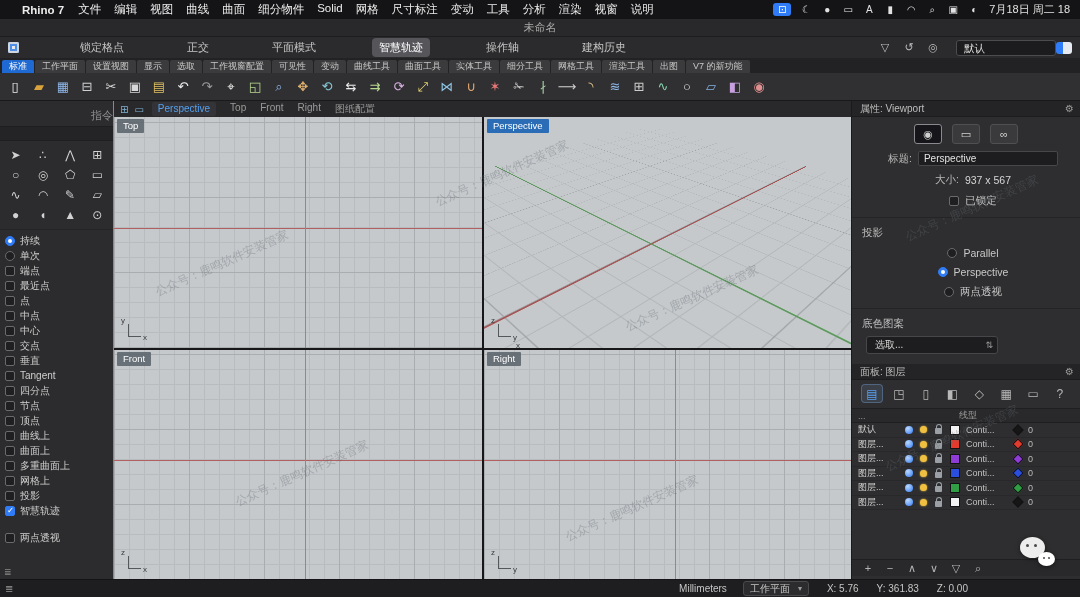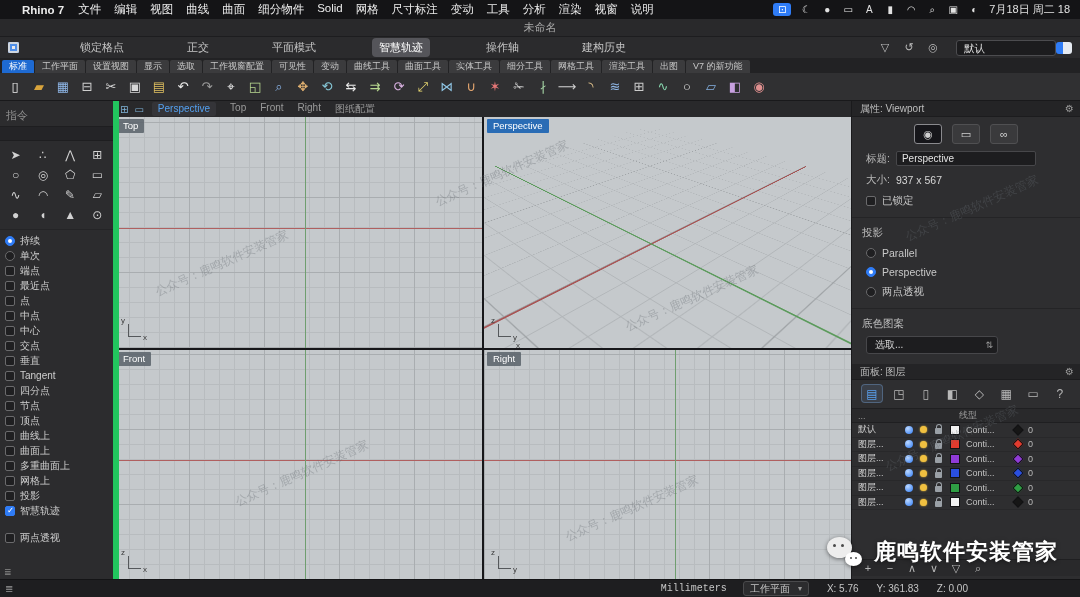--- a/index.html
+++ b/index.html
@@ -37,22 +37,22 @@
   
   .ribbon{position:absolute;top:58px;left:0;right:0;height:15px;background:#222224;display:flex;align-items:flex-end;
           padding-left:2px;gap:1px;}
   .rtab{font-size:9px;line-height:13px;padding:0 7px;background:#3b3b3d;color:#c8c8c8;white-space:nowrap;border-radius:2px 2px 0 0;}
   .rtab.on{background:#1e6ad2;color:#fff;}
   
   .toolbar{position:absolute;top:73px;left:0;right:0;height:27px;background:#303032;display:flex;align-items:center;
            padding-left:4px;gap:2px;border-bottom:1px solid #19191b;}
   .tool{width:22px;height:22px;display:inline-flex;align-items:center;justify-content:center;font-size:13px;border-radius:3px;}
   
-  .sidebar{position:absolute;top:101px;left:0;width:113px;bottom:17px;background:#2c2c2e;border-right:6px solid #22c55e;
-           overflow:hidden;z-index:5;}
+  .sidebar{position:absolute;top:101px;left:0;width:113px;bottom:17px;background:#2c2c2e;border-right:1px solid #22c55e;
+           overflow:hidden;z-index:5;text-align:right;}
   .cmd-label{padding:7px 0 3px 6px;font-size:11px;color:#8f8f8f;}
   .cmd-input{height:13px;background:#242427;border-top:1px solid #1e1e20;border-bottom:1px solid #1e1e20;}
   .palette{display:grid;grid-template-columns:repeat(4,1fr);padding:4px 2px 4px 2px;border-bottom:1px solid #242426;}
   .pal{height:20px;display:flex;align-items:center;justify-content:center;font-size:12px;color:#d2d2d2;}
   .osnap{padding-top:3px;}
   .os-row{display:flex;align-items:center;gap:5px;padding:2px 0 2px 5px;font-size:10px;color:#cfcfcf;line-height:11px;}
   .os-row.gap{margin-top:12px;}
   .ctrl{display:inline-block;width:10px;height:10px;border:1px solid #6a6a6c;background:#1f1f21;border-radius:2px;
         position:relative;flex:none;box-sizing:border-box;}
   .ctrl.radio{border-radius:50%;}
@@ -106,21 +106,21 @@
   
   .rightpanel{position:absolute;top:101px;right:0;width:228px;bottom:17px;background:#2e2e30;border-left:1px solid #1a1a1c;
               font-size:10.5px;overflow:hidden;z-index:5;}
   .ph{height:15px;background:#242426;display:flex;align-items:center;justify-content:space-between;
       padding:0 6px 0 8px;font-size:10px;color:#bdbdbd;border-bottom:1px solid #1c1c1e;}
   .gear{color:#9a9a9a;font-size:10px;}
   .vbtns{display:flex;justify-content:center;gap:10px;margin:7px 0 2px 0;}
   .vbtn{width:26px;height:18px;border:1px solid #505052;border-radius:3px;background:#3a3a3c;display:inline-flex;
         align-items:center;justify-content:center;font-size:11px;color:#d0d0d0;}
   .vbtn.on{background:#16161a;border-color:#8a8a8e;}
-  .frow{display:flex;align-items:center;gap:6px;margin:7px 0 0 14px;color:#c8c8c8;}
+  .frow{display:flex;align-items:center;gap:6px;margin:7px 0 0 14px;color:#c8c8c8;justify-content:center;}
   .flabel{color:#b9b9b9;}
   .finput{width:128px;height:13px;line-height:13px;background:#1d1d1f;border:1px solid #47474a;border-radius:2px;
           padding:0 5px;color:#e2e2e2;font-size:10px;}
   .fval{color:#d6d6d6;}
   .frow.chk{gap:6px;}
   .frow.dim span:last-child{color:#8a8a8a;}
   hr{border:none;border-top:1px solid #242426;margin:9px 0 0 0;}
   .sec-label{margin:8px 0 0 10px;color:#bdbdbd;}
   .select{width:118px;height:16px;margin:5px 0 0 14px;display:flex;align-items:center;justify-content:space-between;
           padding:0 4px 0 8px;background:#1d1d1f;border:1px solid #47474a;border-radius:3px;font-size:10px;color:#d6d6d6;}
@@ -147,21 +147,21 @@
   .lhead .c-line{padding-left:2px;text-align:center;}
   .diamond{width:6px;height:6px;transform:rotate(45deg);border:1px solid #121214;margin:0 6px 0 8px;flex:none;}
   .pw{color:#b9b9b9;}
   .lfoot{position:absolute;left:0;right:0;bottom:4px;height:16px;background:#29292b;display:flex;align-items:center;
          gap:10px;padding:0 10px;font-size:11px;color:#b5b5b5;border-top:1px solid #1f1f21;}
   .lf-icon{display:inline-flex;width:12px;justify-content:center;}
   
   .statusbar{position:absolute;left:0;right:0;bottom:0;height:17px;background:#1e1e20;display:flex;align-items:center;
              font-size:10px;color:#c6c6c6;z-index:30;border-top:1px solid #141416;}
   .sb-menu{margin-left:5px;color:#9a9a9a;font-size:10px;}
-  .sb-units{margin-left:auto;font-family:Liberation Mono, monospace;}
+  .sb-units{margin-left:auto;}
   .sb-cplane{margin-left:16px;height:13px;display:inline-flex;align-items:center;gap:8px;background:#2c2c2e;
              border:1px solid #4a4a4c;border-radius:3px;padding:0 6px;}
   .chev{color:#9a9a9a;font-size:8px;}
   .sb-coord{margin-left:18px;white-space:nowrap;}
   .sb-pad{width:112px;flex:none;}
   
   .wm{position:absolute;inset:0;pointer-events:none;z-index:50;}
   .wm-d{position:absolute;transform:rotate(-24deg);font-size:12px;color:rgba(100,106,112,.35);white-space:nowrap;}
   .wm-brand{position:absolute;right:22px;bottom:30px;display:flex;align-items:center;gap:9px;color:#fff;
             font-size:22px;font-weight:bold;text-shadow:0 1px 4px rgba(0,0,0,.55);letter-spacing:1px;}
@@ -675,15 +675,14 @@
 
 <div class="wm">
   <span>
     
   <span class="wm-d" style="left: 150px; top: 255px;">公众号：鹿鸣软件安装管家</span><span class="wm-d" style="left: 430px; top: 165px;">公众号：鹿鸣软件安装管家</span><span class="wm-d" style="left: 620px; top: 290px;">公众号：鹿鸣软件安装管家</span><span class="wm-d" style="left: 230px; top: 465px;">公众号：鹿鸣软件安装管家</span><span class="wm-d" style="left: 560px; top: 500px;">公众号：鹿鸣软件安装管家</span><span class="wm-d" style="left: 880px; top: 430px;">公众号：鹿鸣软件安装管家</span><span class="wm-d" style="left: 900px; top: 200px;">公众号：鹿鸣软件安装管家</span></span>
   <span class="wm-brand">
     <span class="wm-icon">
         <i class="b1"></i>
         <i class="b2"></i>
       </span>
-    <span class="wm-text">鹿鸣软件安装管家</span>
   </span>
 </div>
 
 </body></html>

